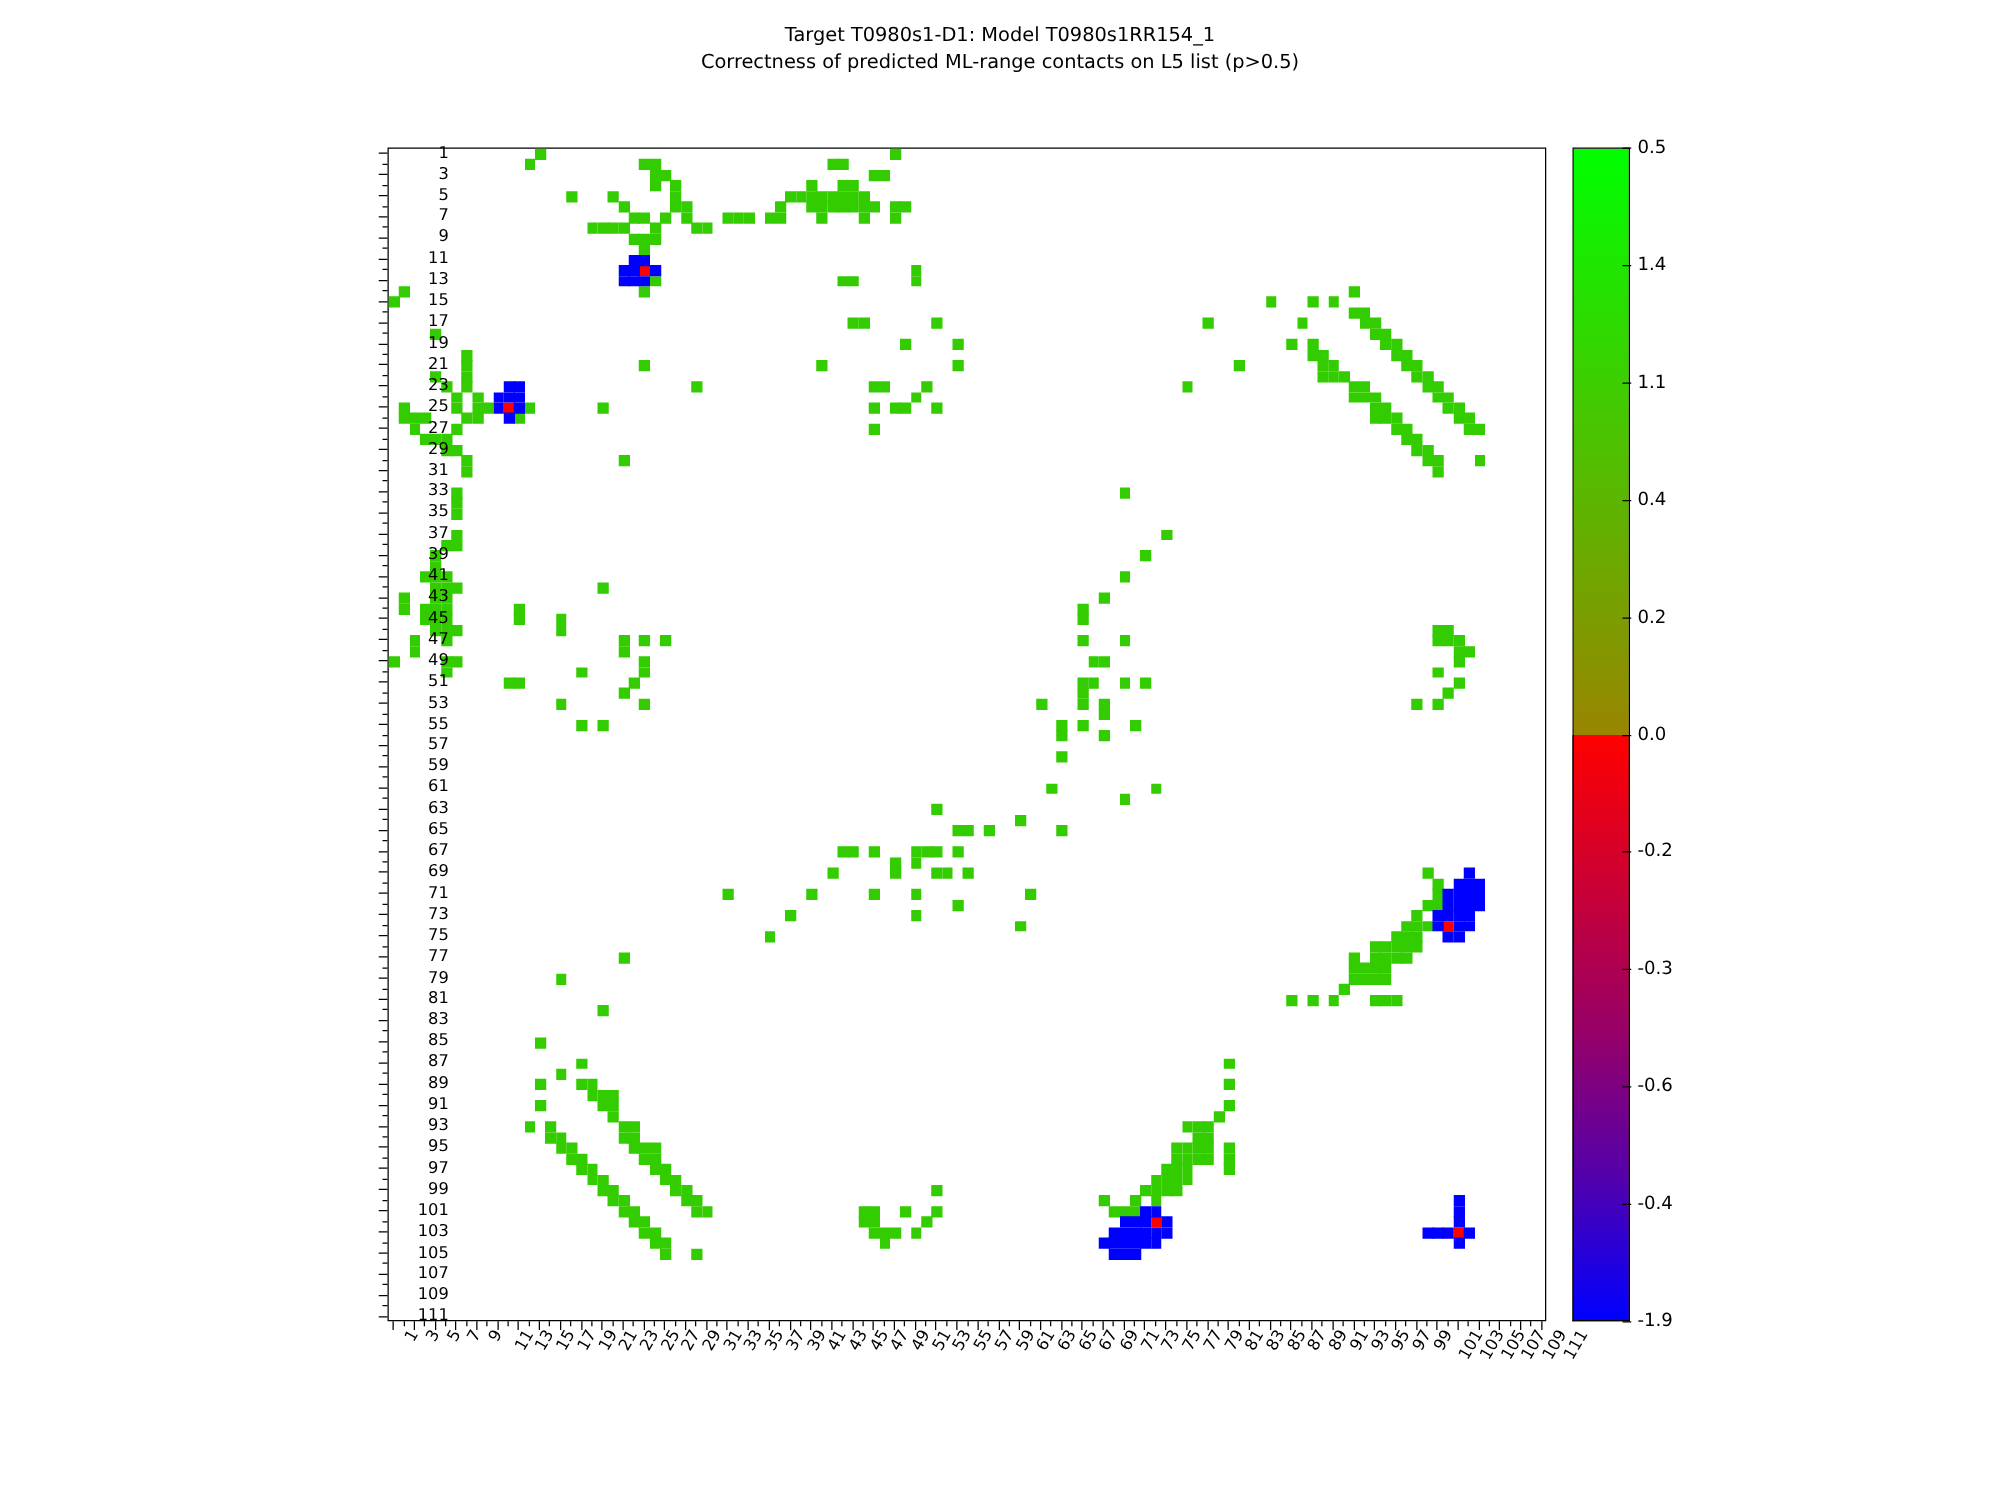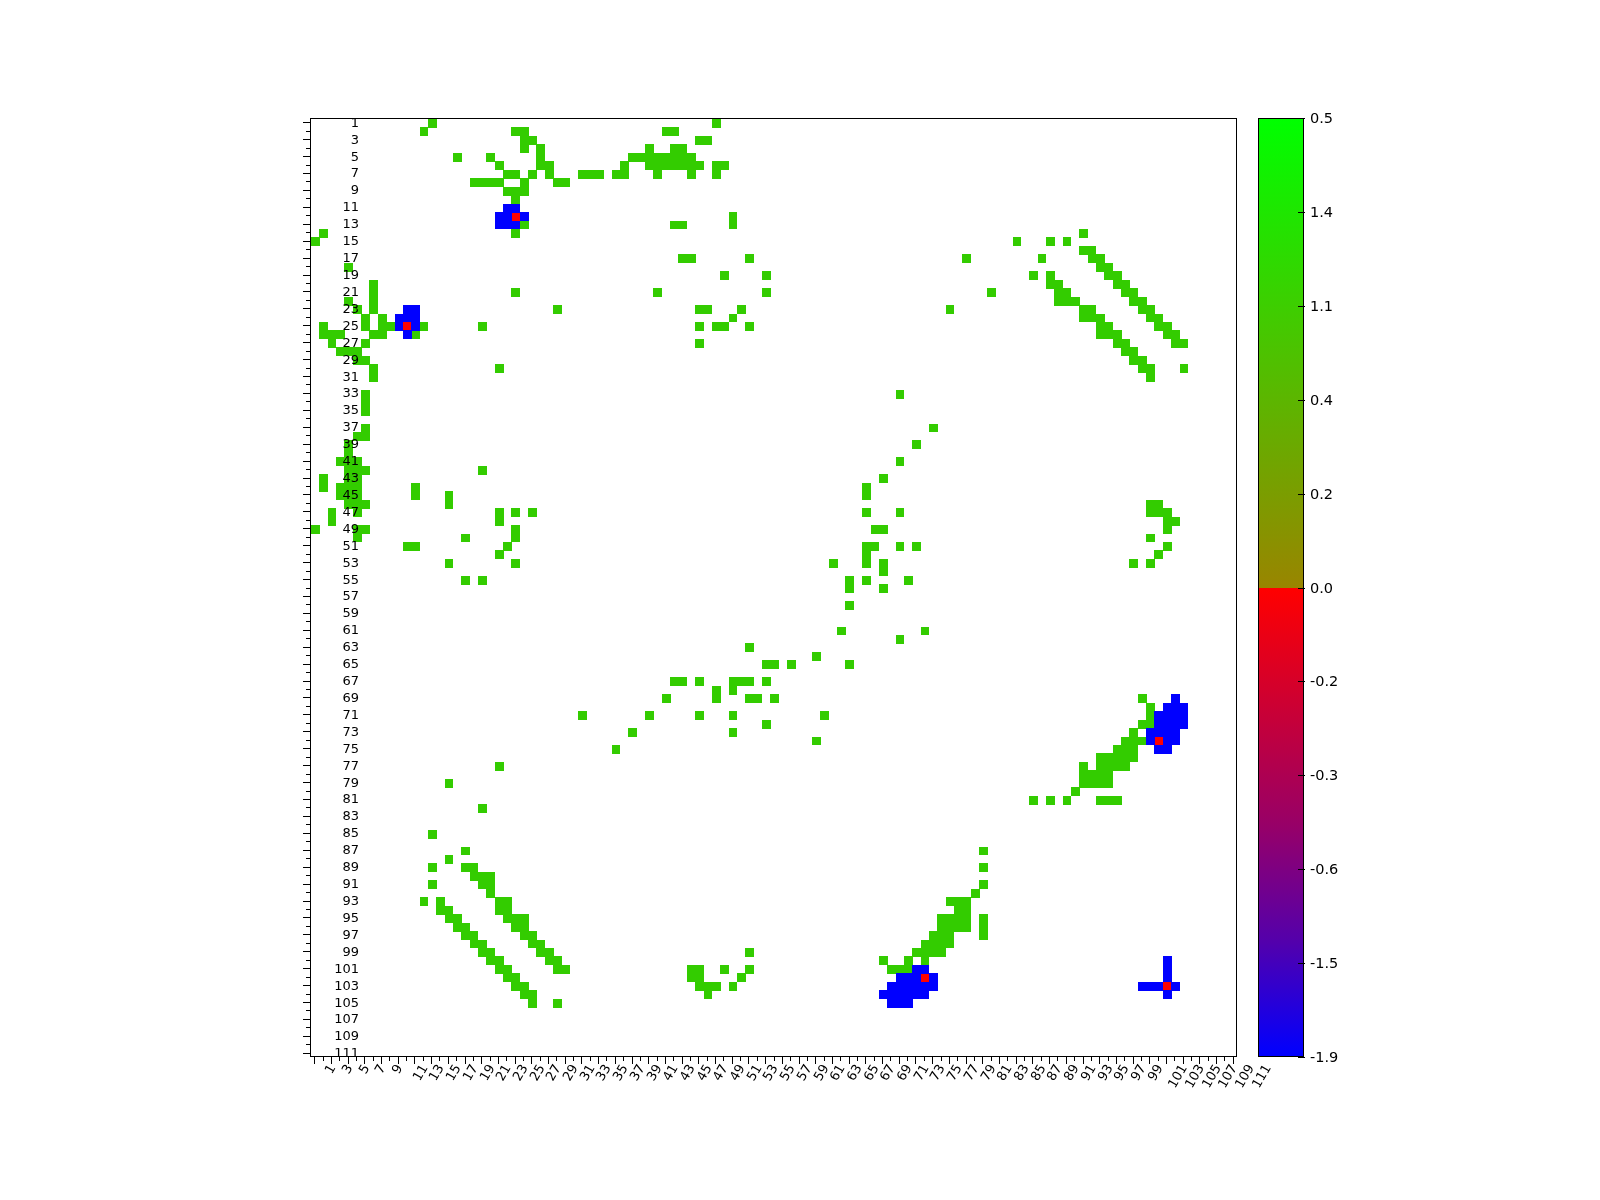--- a/index.html
+++ b/index.html
@@ -49,20 +49,22 @@
         background:linear-gradient(to bottom,#ff0000 0%,#cc0033 25%,#990066 50%,#5500aa 75%,#0000ff 100%);}
   .cbtick{position:absolute;left:1310px;font-size:14.5px;line-height:14px;color:#000;}
   .cbtickmark{position:absolute;left:1298px;width:7px;height:1px;background:#000;}
 </style>
 </head>
 <body>
 
 <div id="figure">
 
   <div class="title-block">
+    <div class="title-line">Target T0980s1-D1: Model T0980s1RR154_1</div>
+    <div class="title-line">Correctness of predicted ML-range contacts on L5 list (p&gt;0.5)</div>
   </div>
 
 
   <div id="axes">
     <div id="cells">
         <div style="left: 108.568px; top: 8.45946px; width: 8.80135px; height: 8.90946px; background: rgb(51, 204, 0);"></div>
         <div style="left: 8.35135px; top: 109.973px; width: 8.80135px; height: 8.90946px; background: rgb(51, 204, 0);"></div>
         <div style="left: 141.973px; top: 33.8378px; width: 8.80135px; height: 8.90946px; background: rgb(51, 204, 0);"></div>
         <div style="left: 33.4054px; top: 143.811px; width: 8.80135px; height: 8.90946px; background: rgb(51, 204, 0);"></div>
         <div style="left: 175.378px; top: 33.8378px; width: 8.80135px; height: 8.90946px; background: rgb(51, 204, 0);"></div>
@@ -944,18 +946,18 @@
       <div class="cbtick" style="top: 486.6px;">0.2</div>
       <div class="cbtickmark" style="top: 587.5px;"></div>
       <div class="cbtick" style="top: 580.5px;">0.0</div>
       <div class="cbtickmark" style="top: 681.4px;"></div>
       <div class="cbtick" style="top: 674.4px;">-0.2</div>
       <div class="cbtickmark" style="top: 775.3px;"></div>
       <div class="cbtick" style="top: 768.3px;">-0.3</div>
       <div class="cbtickmark" style="top: 869.2px;"></div>
       <div class="cbtick" style="top: 862.2px;">-0.6</div>
       <div class="cbtickmark" style="top: 963.1px;"></div>
-      <div class="cbtick" style="top: 956.1px;">-1.5</div>
+      <div class="cbtick" style="top: 956.1px;">-0.4</div>
       <div class="cbtickmark" style="top: 1057px;"></div>
       <div class="cbtick" style="top: 1050px;">-1.9</div>
     </div>
 
 </div>
 
 </body></html>

